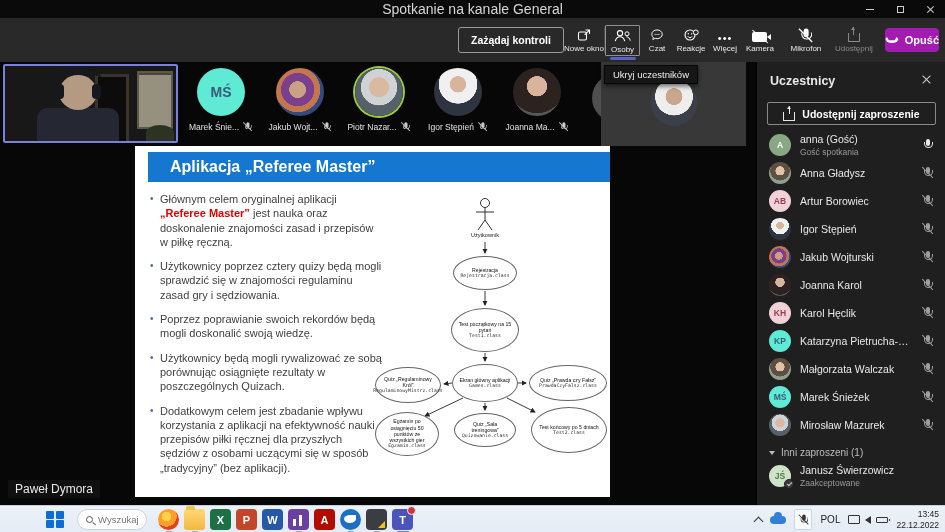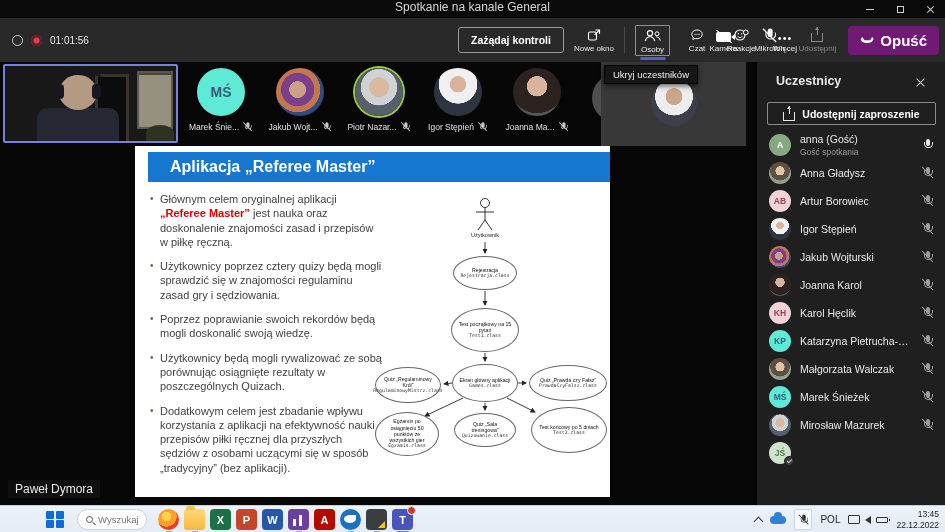--- a/index.html
+++ b/index.html
@@ -2,49 +2,49 @@
 <html><head>
 <meta charset="utf-8">
 <style>
   *{box-sizing:border-box;margin:0;padding:0}
   html,body{width:945px;height:532px;overflow:hidden;background:#000;
     font-family:"Liberation Sans",sans-serif;-webkit-font-smoothing:antialiased}
   .app{position:absolute;inset:0;width:945px;height:532px;background:#050505}
 
   
   .titlebar{position:absolute;left:0;top:0;width:945px;height:18px;background:#0a0a0a;
-    display:flex;align-items:flex-start;justify-content:center;color:#d6d6d6;font-size:12px}
+    display:flex;align-items:center;justify-content:center;color:#d6d6d6;font-size:14px}
   .win-controls{position:absolute;right:0;top:0;height:18px;display:flex}
   .win-btn{width:30px;height:18px;display:flex;align-items:center;justify-content:center;cursor:default}
   .glyph-min{width:8px;height:1px;background:#cfcfcf}
   .glyph-max{width:7px;height:7px;border:1px solid #cfcfcf}
   .glyph-close{position:relative;width:9px;height:9px}
   .glyph-close::before,.glyph-close::after{content:"";position:absolute;left:4px;top:0;width:1px;height:9px;background:#cfcfcf}
   .glyph-close::before{transform:rotate(45deg)}.glyph-close::after{transform:rotate(-45deg)}
 
   
   .toolbar{position:absolute;left:0;top:18px;width:945px;height:44px;background:#292929;color:#fff}
   .tb-left{position:absolute;left:12px;top:0;height:44px;display:flex;align-items:center;gap:8px}
   .ring-icon{width:11px;height:11px;border:1.5px solid #cfcfcf;border-radius:50%}
   .rec-dot{width:11px;height:11px;border-radius:50%;background:#e03e52;box-shadow:inset 0 0 0 2.5px #5e1d26}
   .timer{font-size:10px;color:#e8e8e8}
-  .tb-center{position:absolute;left:458px;top:0;height:44px;display:flex;align-items:center;gap:10px}
+  .tb-center{position:absolute;left:458px;top:0;height:44px;display:flex;align-items:center;}
   .req-btn{border:1px solid #9a9a9a;border-radius:3px;background:transparent;color:#fff;
     font-size:10.5px;font-weight:bold;padding:6px 12px;font-family:inherit}
   .tbtn{display:flex;flex-direction:column;align-items:center;gap:2px;font-size:8px;color:#e8e8e8;min-width:34px}
   .tbtn .ic{height:15px;display:flex;align-items:flex-end;justify-content:center}
   .tbtn.dim{color:#8a8a8a}
   .tb-sep{width:1px;height:26px;background:#4a4a4a}
   .tbtn.selected{position:relative;border:1px solid #8f8f8f;padding:2px 5px 1px;border-radius:1px}
   .tbtn.selected .under{position:absolute;bottom:-5px;left:50%;transform:translateX(-50%);
     width:26px;height:3px;border-radius:2px;background:#5b5fc7}
   .dots{font-size:11px;letter-spacing:1px;line-height:8px;color:#fff}
   .tb-right{position:absolute;right:6px;top:0;height:44px;display:flex;align-items:center;gap:12px}
-  .leave-btn{display:flex;align-items:center;gap:6px;background:#701a75;border:none;border-radius:4px;
-    color:#fff;font-size:15px;font-weight:bold;padding:6px 12px;font-family:inherit}
+  .leave-btn{display:flex;align-items:center;gap:6px;background:#a21caf;border:none;border-radius:4px;
+    color:#fff;font-size:11px;font-weight:bold;padding:6px 0;font-family:inherit}
 
   
   .mic{position:relative;display:inline-block;width:11px;height:12px;color:#c9c9c9;flex:none}
   .mic::before{content:"";position:absolute;left:3.5px;top:0;width:4px;height:6.5px;border-radius:2px;background:currentColor}
   .mic::after{content:"";position:absolute;left:1.5px;top:3px;width:7px;height:5px;
     border:1px solid currentColor;border-top:none;border-radius:0 0 6px 6px}
   .mic i{display:none}
   .mic.muted i{display:block;position:absolute;left:-2px;top:5px;width:15px;height:1.2px;background:currentColor;transform:rotate(45deg)}
   .mic.big{transform:scale(1.25);color:#fff}
   .cam{position:relative;width:15px;height:10px;background:#fff;border-radius:2px}
@@ -113,21 +113,21 @@
     display:flex;flex-direction:column;align-items:center;justify-content:center;
     text-align:center;padding:3px 5px;color:#111}
   .node .nl{font-size:5.2px;line-height:1.2}
   .node .nc{font-size:4.8px;line-height:1.3;font-family:"DejaVu Sans Mono",monospace;color:#333}
 
   .presenter{position:absolute;left:8px;top:418px;background:rgba(18,18,18,.88);
     color:#e8e8e8;font-size:12px;padding:2px 7px}
 
   
   .panel{position:absolute;left:756px;top:0;width:189px;height:443px;background:#1f1f1f;border-left:1px solid #000;color:#e8e8e8}
-  .p-head{display:flex;align-items:flex-end;justify-content:space-between;padding:12px 19px 4px}
+  .p-head{display:flex;align-items:flex-start;justify-content:space-between;padding:12px 13px 4px}
   .p-title{font-size:12.5px;font-weight:bold}
   .invite-btn{display:flex;align-items:center;justify-content:center;gap:7px;margin:10px 10px 6px;
     height:23px;border:1px solid #8a8a8a;border-radius:2px;background:transparent;color:#fff;
     font-size:10.5px;font-weight:bold;width:169px;font-family:inherit}
   .rows{margin-top:2px}
   .p-row{display:flex;align-items:center;gap:9px;height:28px;padding:0 12px}
   .p-av{width:22px;height:22px;border-radius:50%;flex:none;position:relative}
   .init{display:flex;align-items:center;justify-content:center;font-size:8.5px;font-weight:bold}
   .av-green{background:#87a883;color:#fff}
   .av-pink{background:#efd3d8;color:#9c3b4e}
@@ -210,25 +210,20 @@
       <div class="win-btn">
           <span class="glyph-max"></span>
         </div>
       <div class="win-btn">
           <span class="glyph-close"></span>
         </div>
     </div>
   </div>
 
   <div class="toolbar">
-    <div class="tb-left">
-      <span class="ring-icon"></span>
-      <span class="rec-dot"></span>
-      <span class="timer">01:01:56</span>
-    </div>
 
     <div class="tb-center">
       <button class="req-btn">Zażądaj kontroli</button>
       <div class="tbtn">
         <span class="ic">
           <svg width="14" height="14" viewBox="0 0 14 14">
               <rect x="1.5" y="4" width="8" height="8" rx="1.5" fill="none" stroke="#fff" stroke-width="1.1"></rect>
               <path d="M8.5 2h4v4M12.2 2.3 7.6 6.9" fill="none" stroke="#fff" stroke-width="1.1"></path>
             </svg>
         </span>
@@ -536,25 +531,30 @@
         </div>
         <div class="p-row">
           <span class="p-av ph ph-e"></span>
           <span class="p-name">Mirosław Mazurek</span>
           <span class="mic muted">
               <i></i>
             </span>
         </div>
       </div>
 
+      <div class="section">
+        <span class="caret"></span>
+        <span>Inni zaproszeni (1)</span>
+      </div>
       <div class="p-row">
         <span class="p-av init av-mint">
             <span>JŚ</span>
             <span class="badge"></span>
           </span>
+        <span class="p-name"><span>Janusz Świerzowicz</span><br><span class="p-sub">Zaakceptowane</span></span>
       </div>
     </div>
   </div>
 
   <div class="taskbar">
     <div class="tb-apps">
       <div class="start">
         <div class="startgrid">
             <div></div>
             <div></div>

